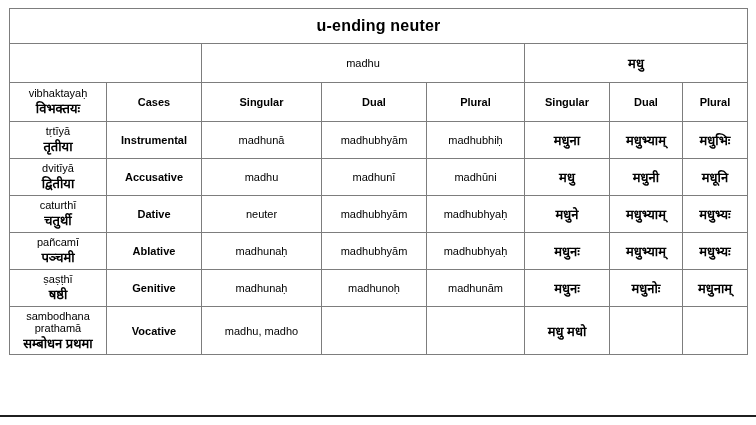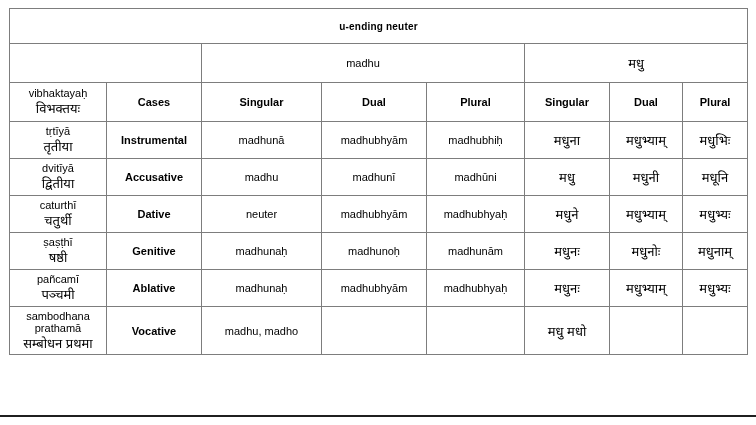--- a/index.html
+++ b/index.html
@@ -23,27 +23,27 @@
   th, td {
     border: 1px solid #7d7d7d;
     text-align: center;
     vertical-align: middle;
     font-weight: bold;
     color: #000000;
     font-size: 11px;
     padding: 1px 2px;
     overflow: hidden;
   }
-  tr.title-row th   { height: 32px; font-size: 10px; letter-spacing: 0.2px; }
+  tr.title-row th   { height: 32px; font-size: 16px; letter-spacing: 0.2px; }
   tr.group-row th   { height: 36px; }
   tr.header-row th  { height: 36px; }
   tbody td          { height: 34px; }
   tbody tr:last-child td { height: 45px; }
 
-  .dev { font-size: 13px; font-weight: normal; }
+  .dev { font-size: 13px; font-weight: bold; }
   .lat { font-size: 11px; font-weight: normal; }
 
   .bottom-rule {
     position: absolute;
     left: 0;
     top: 415px;
     width: 756px;
     height: 2px;
     background: #1f1f1f;
   }
@@ -120,43 +120,43 @@
       <td>Dative</td>
       <td class="lat">neuter</td>
       <td class="lat">madhubhyām</td>
       <td class="lat">madhubhyaḥ</td>
       <td class="dev">मधुने</td>
       <td class="dev">मधुभ्याम्</td>
       <td class="dev">मधुभ्यः</td>
     </tr>
     <tr>
       <td>
+        <div class="lat">pañcamī</div>
+        <div class="dev">पञ्चमी</div>
+      </td>
+      <td>Ablative</td>
+      <td class="lat">madhunaḥ</td>
+      <td class="lat">madhubhyām</td>
+      <td class="lat">madhubhyaḥ</td>
+      <td class="dev">मधुनः</td>
+      <td class="dev">मधुभ्याम्</td>
+      <td class="dev">मधुभ्यः</td>
+    </tr>
+    <tr>
+      <td>
         <div class="lat">ṣaṣṭhī</div>
         <div class="dev">षष्ठी</div>
       </td>
       <td>Genitive</td>
       <td class="lat">madhunaḥ</td>
       <td class="lat">madhunoḥ</td>
       <td class="lat">madhunām</td>
       <td class="dev">मधुनः</td>
       <td class="dev">मधुनोः</td>
       <td class="dev">मधुनाम्</td>
-    </tr>
-    <tr>
-      <td>
-        <div class="lat">pañcamī</div>
-        <div class="dev">पञ्चमी</div>
-      </td>
-      <td>Ablative</td>
-      <td class="lat">madhunaḥ</td>
-      <td class="lat">madhubhyām</td>
-      <td class="lat">madhubhyaḥ</td>
-      <td class="dev">मधुनः</td>
-      <td class="dev">मधुभ्याम्</td>
-      <td class="dev">मधुभ्यः</td>
     </tr>
     <tr>
       <td>
         <div class="lat">sambodhana prathamā</div>
         <div class="dev">सम्बोधन प्रथमा</div>
       </td>
       <td>Vocative</td>
       <td class="lat">madhu, madho</td>
       <td class="lat"></td>
       <td class="lat"></td>

